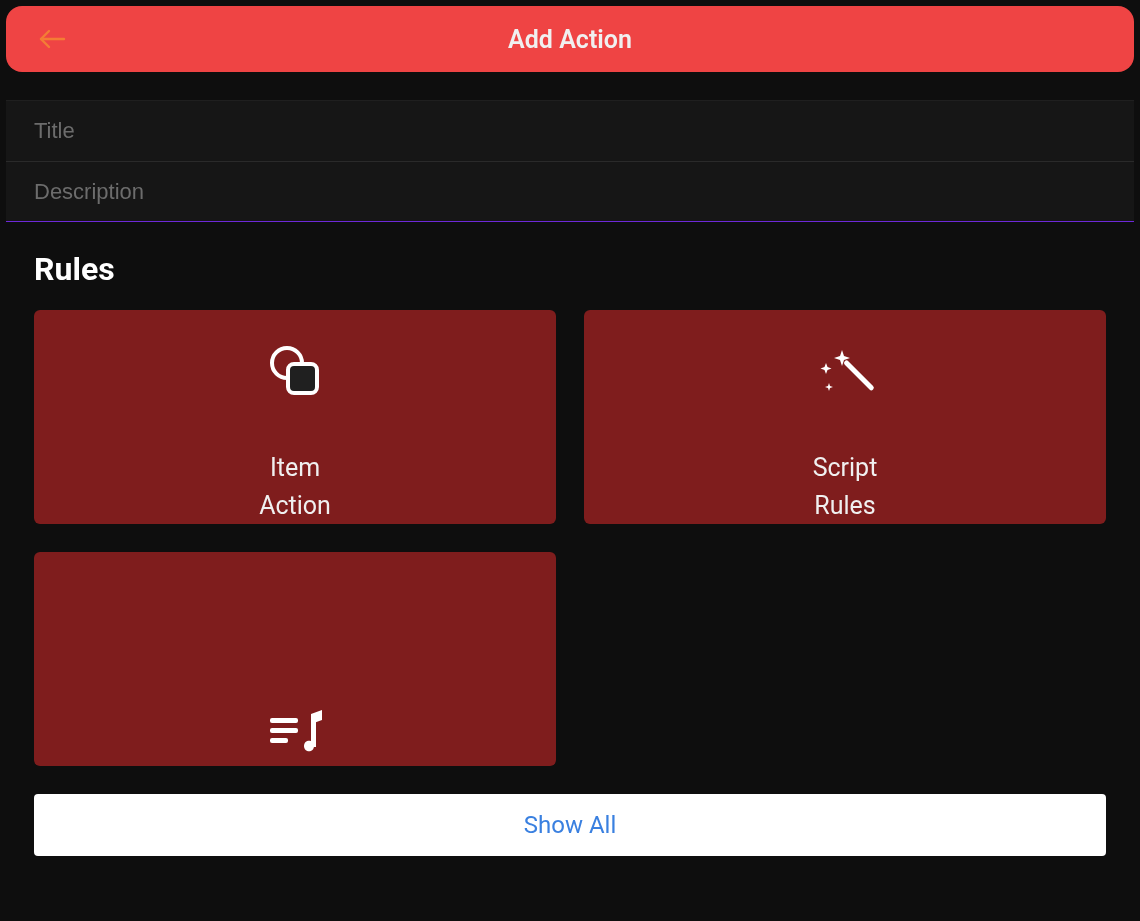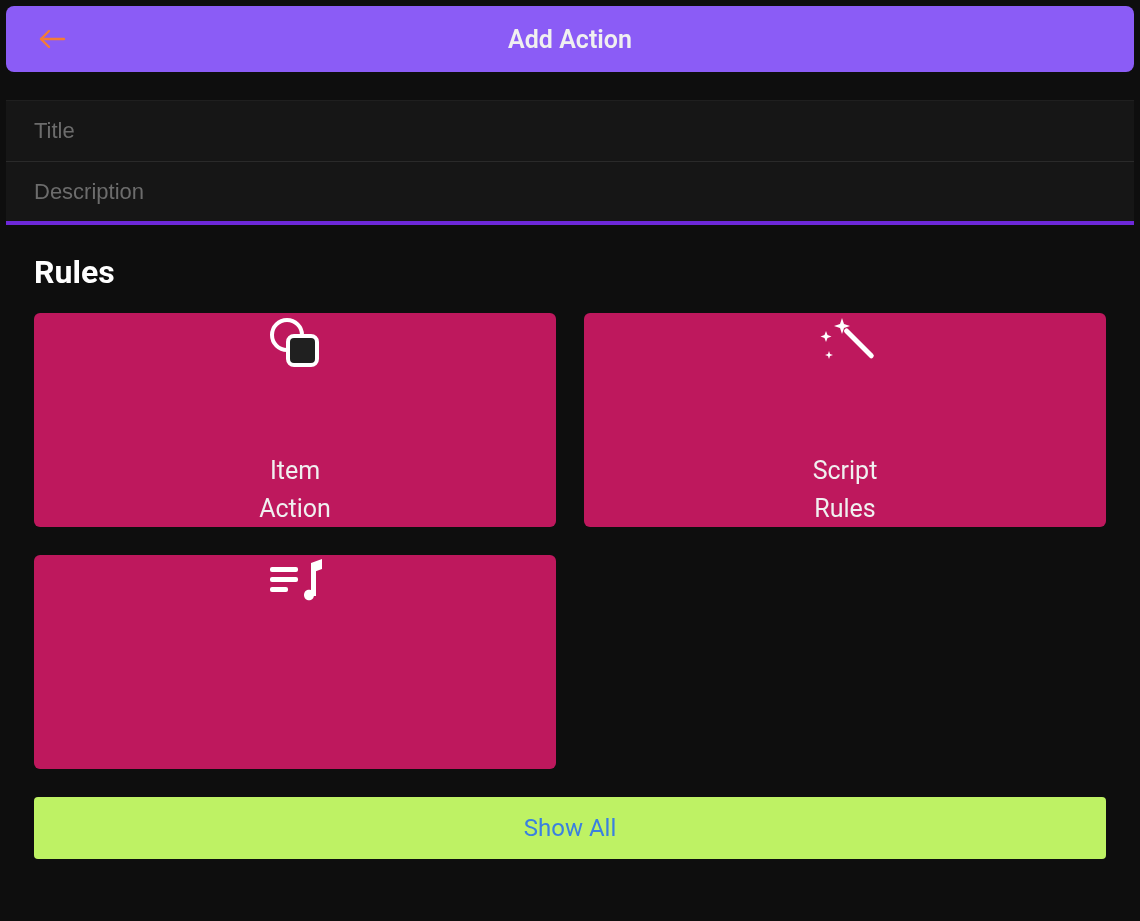--- a/index.html
+++ b/index.html
@@ -14,22 +14,22 @@
     font-family: -apple-system, BlinkMacSystemFont, "Segoe UI", Roboto, Helvetica, Arial, sans-serif;
     color: #fff;
     overflow: hidden;
   }
   .window {
     width: 100%;
     height: 100%;
     padding: 6px;
   }
   .header {
-    background: #8b5cf6;
-    border-radius: 8px;
+    background: #ef4444;
+    border-radius: 16px;
     height: 66px;
     display: flex;
     align-items: center;
     position: relative;
     margin-bottom: 0;
   }
   .back-button {
     position: absolute;
     left: 32px;
     top: 50%;
@@ -47,21 +47,21 @@
     font-size: 25px;
     font-weight: 600;
     color: #f0f0f0;
   }
   .spacer-after-header {
     height: 28px;
   }
   .input-block {
     background: #161616;
     border-top: 1px solid #1f1f1f;
-    border-bottom: 4px solid #6d28d9;
+    border-bottom: 1px solid #6d28d9;
   }
   .input-row {
     height: 60px;
     display: flex;
     align-items: center;
     padding: 0 28px;
   }
   .input-row + .input-row {
     border-top: 1px solid #2a2a2a;
     justify-content: flex-end;
@@ -83,42 +83,42 @@
     color: #fff;
     padding: 28px 28px 22px 28px;
   }
   .cards-grid {
     display: grid;
     grid-template-columns: 1fr 1fr;
     gap: 28px;
     padding: 0 28px;
   }
   .card {
-    background: #be185d;
+    background: #7f1d1d;
     border-radius: 6px;
     height: 214px;
     display: flex;
     flex-direction: column;
     align-items: center;
-    justify-content: space-between;
+    justify-content: flex-end;
     gap: 44px;
   }
   .card-icon {
     color: #fff;
   }
   .card-label {
     font-size: 25px;
     line-height: 1.5;
     text-align: center;
     color: #f0f0f0;
     white-space: pre-line;
   }
   .show-all {
     margin: 28px 28px 0 28px;
-    background: #bef264;
+    background: #ffffff;
     height: 62px;
     border-radius: 4px;
     display: flex;
     align-items: center;
     justify-content: center;
     font-size: 24px;
     color: #3a80e0;
   }
 </style>
 </head>

